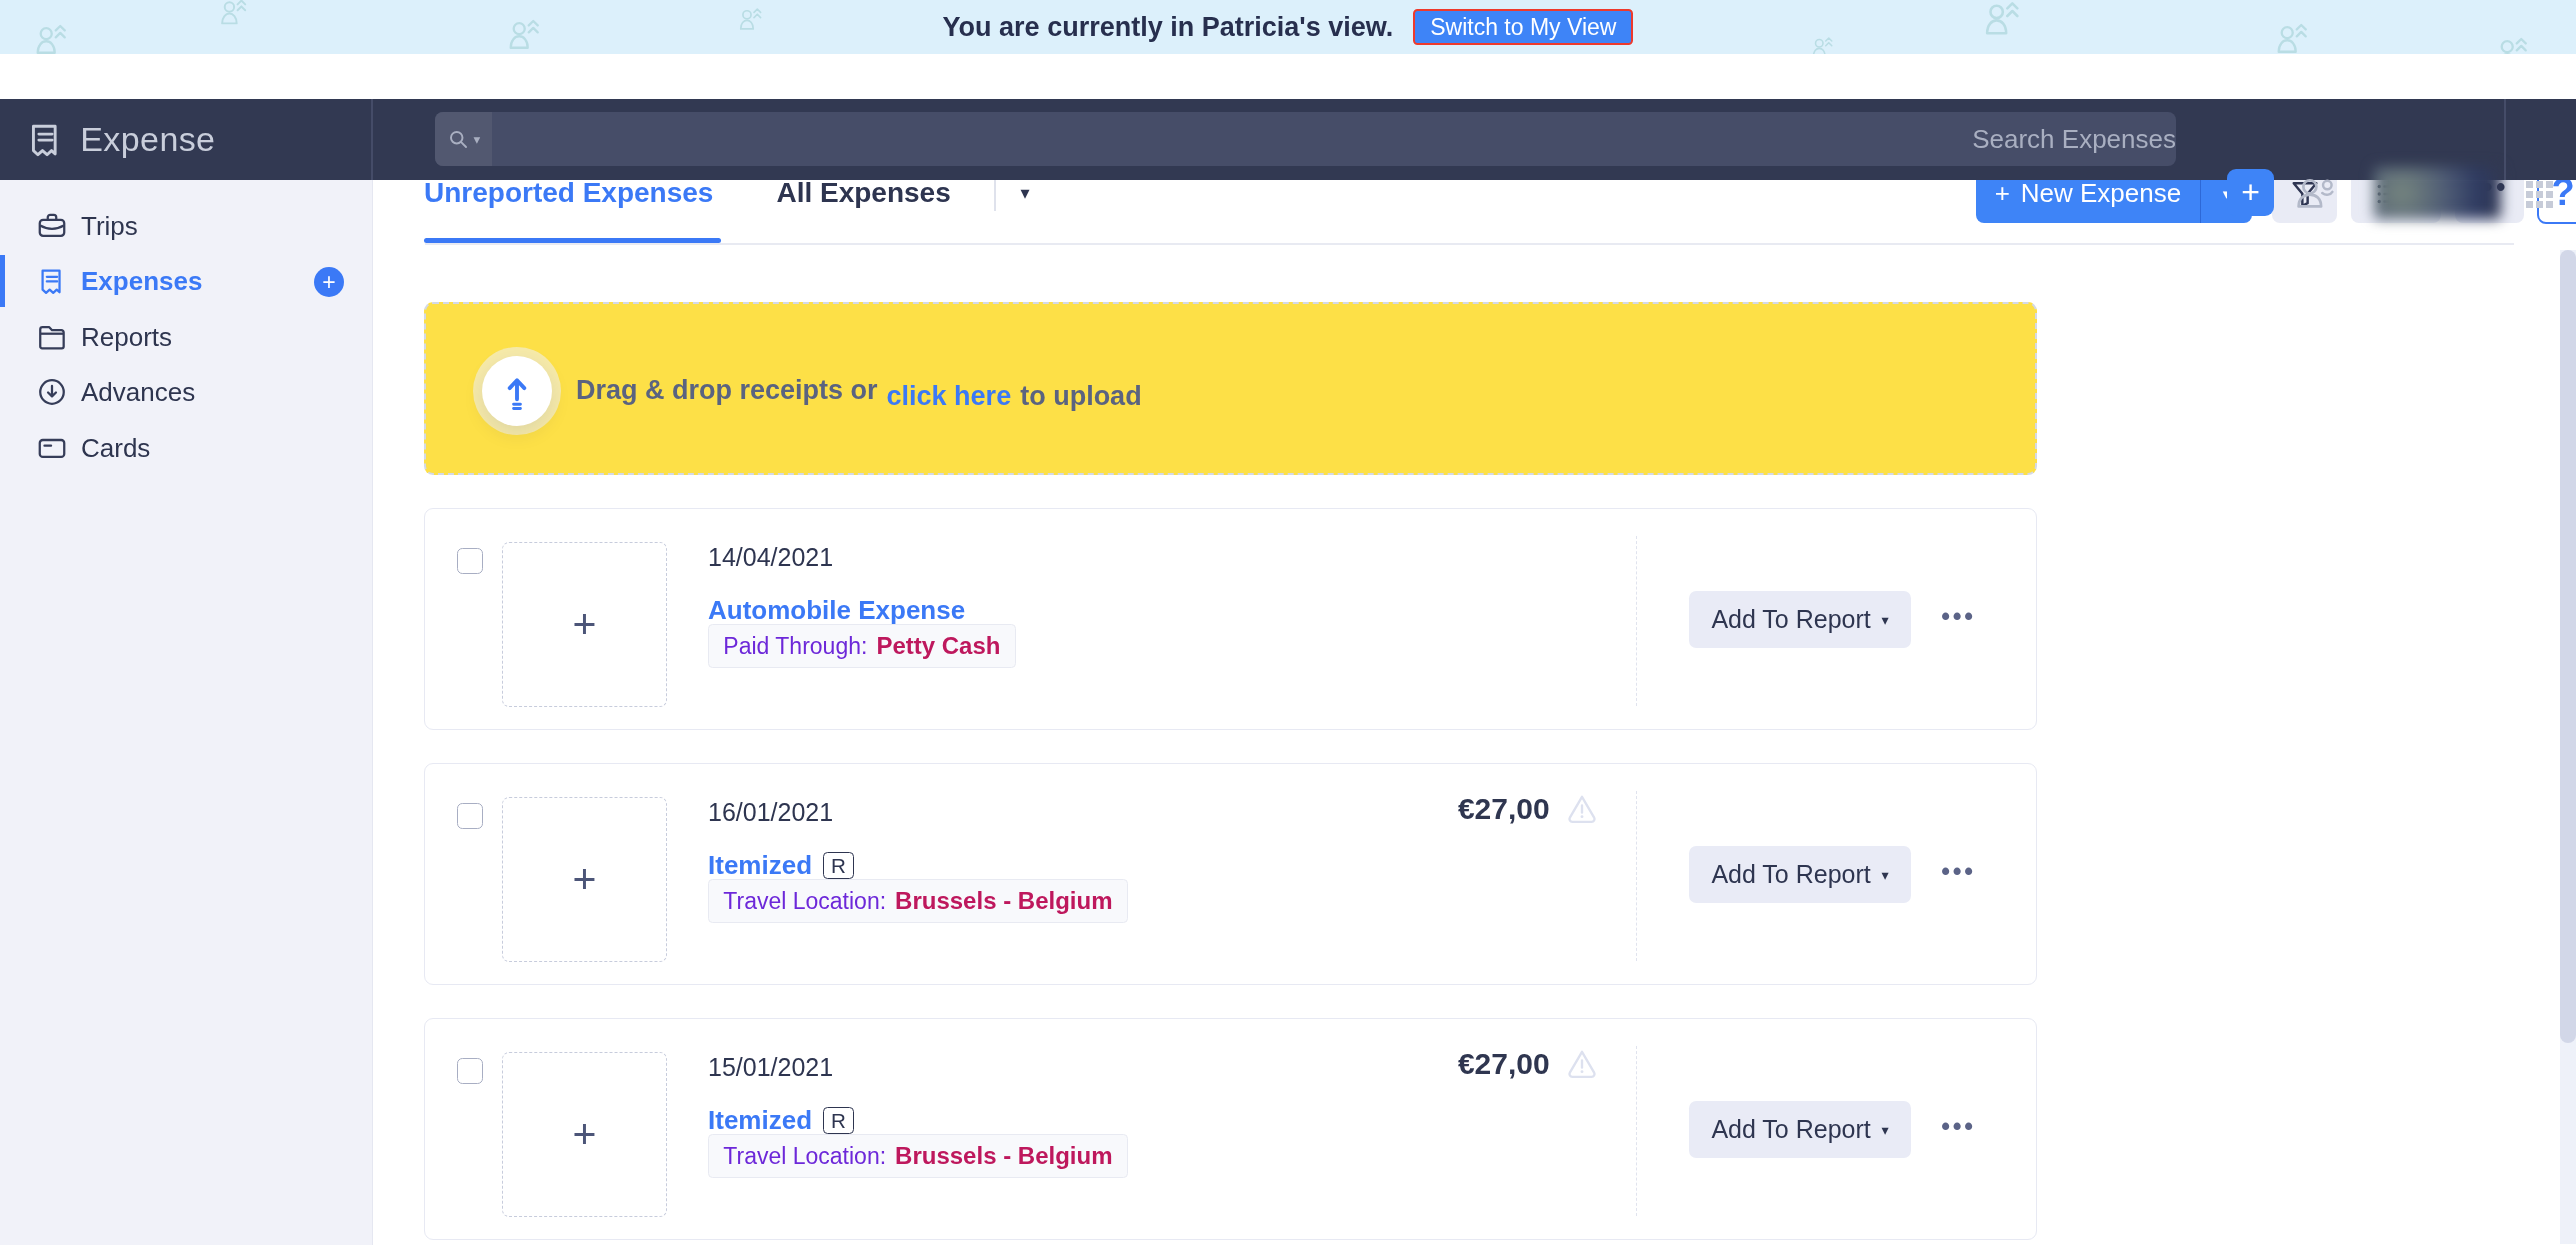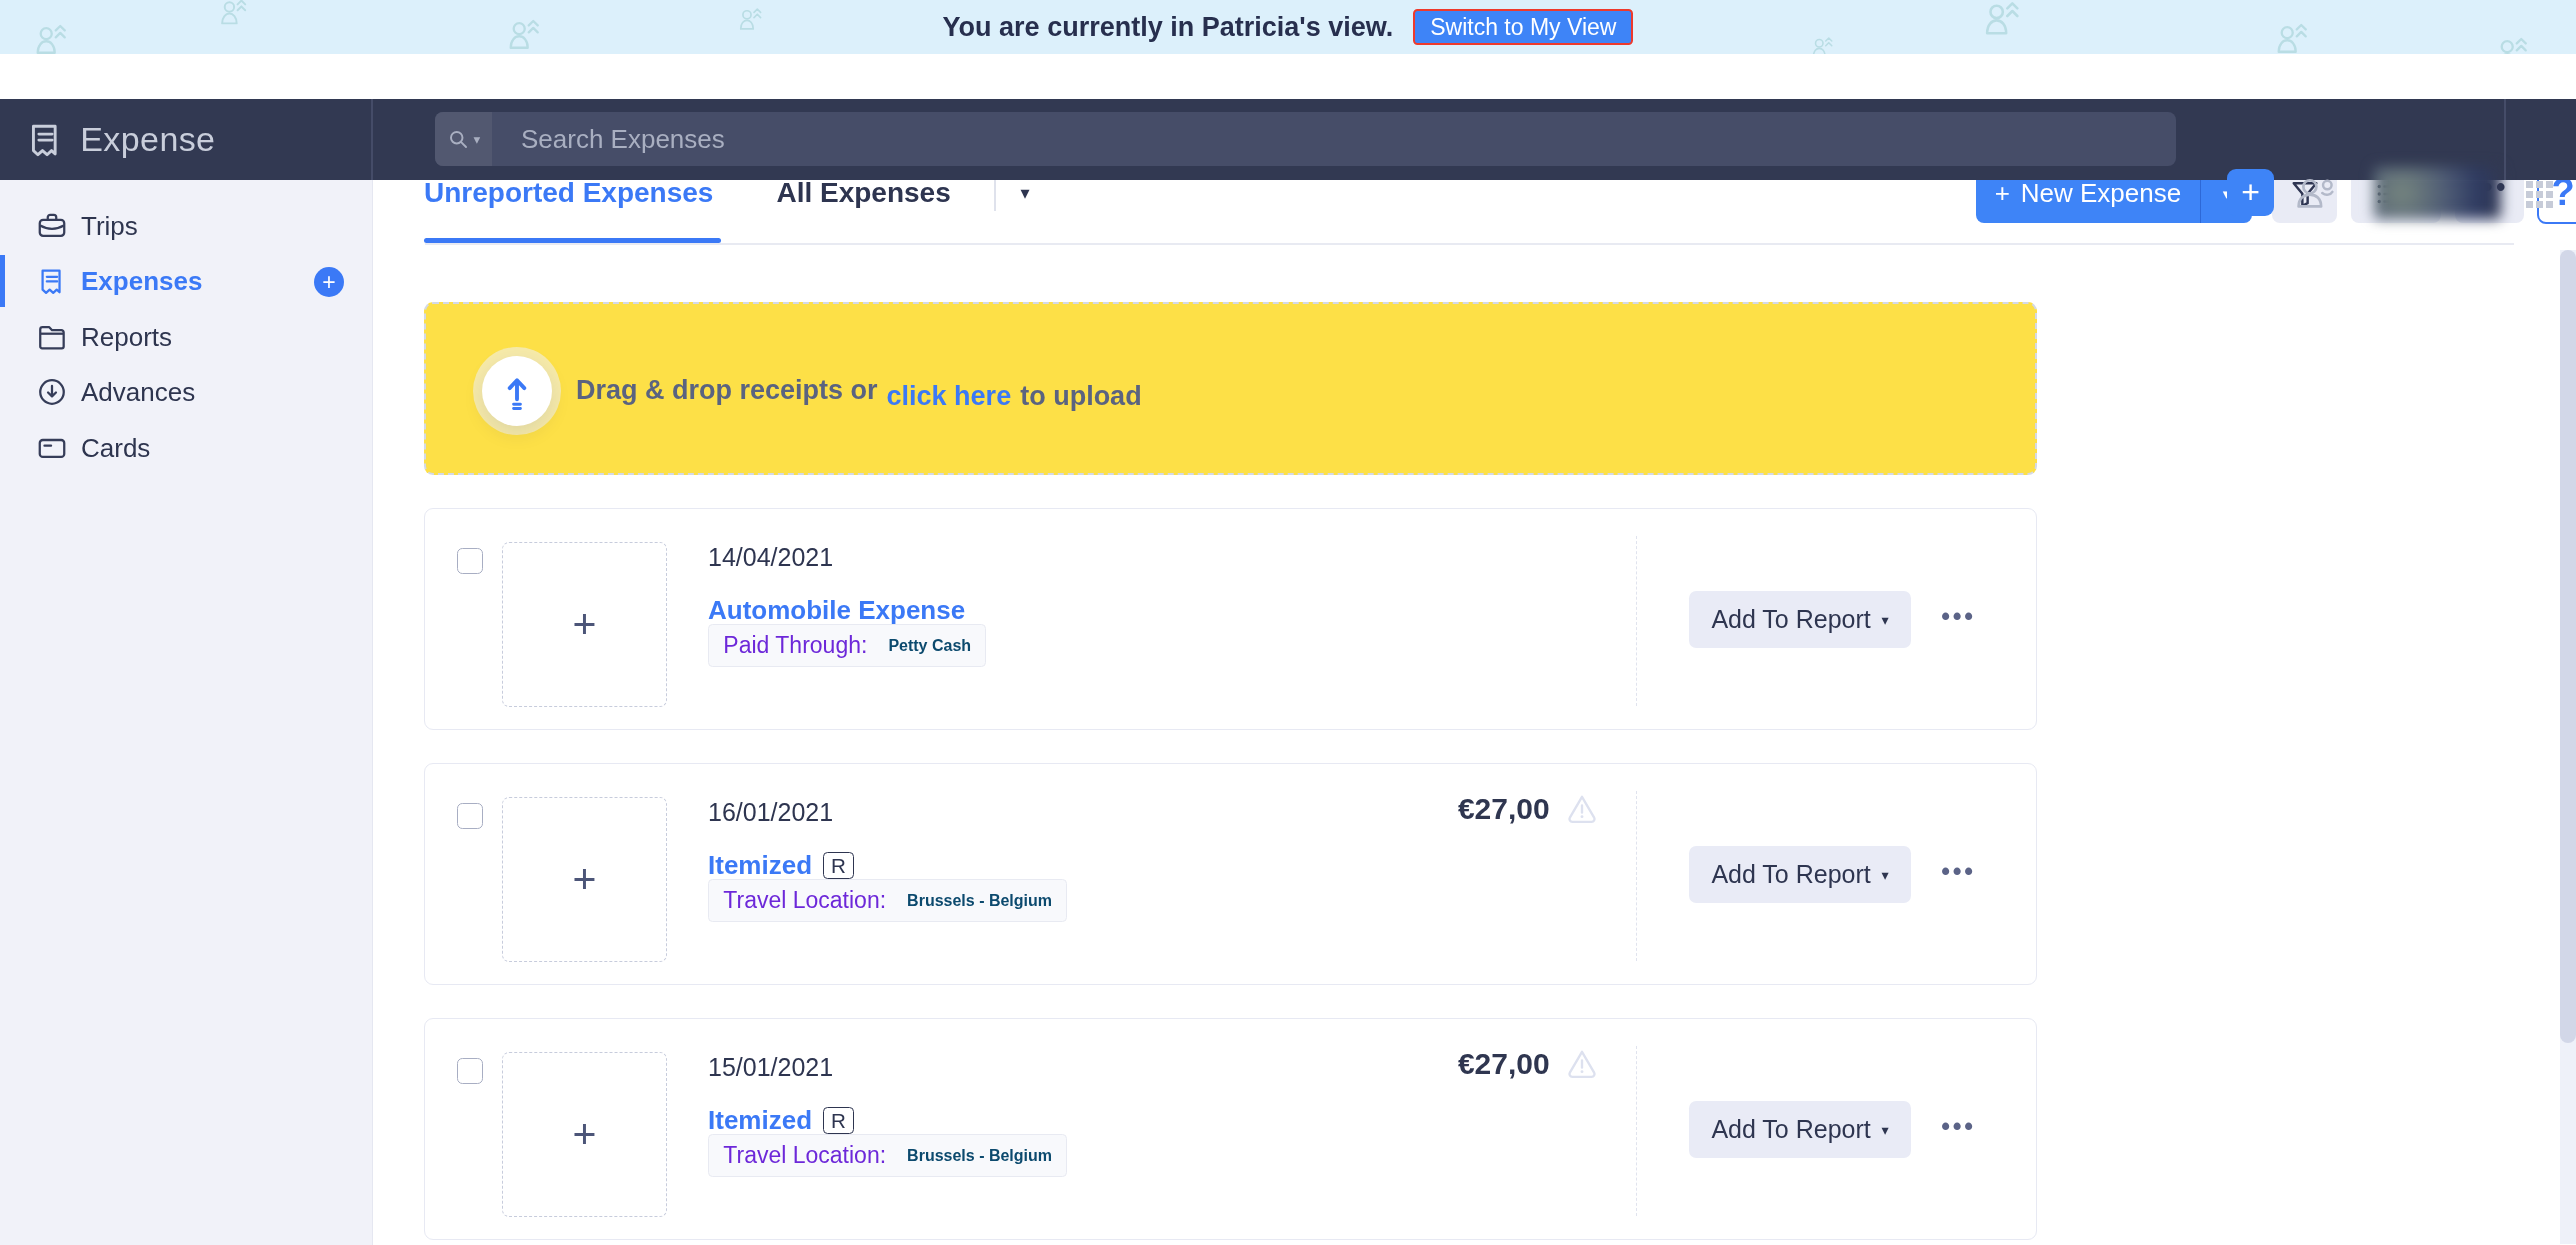--- a/index.html
+++ b/index.html
@@ -14,21 +14,21 @@
   .deco { position:absolute; color:#b4dae1; opacity:.85; }
 
   
   .navbar { position:absolute; left:0; top:54px; width:2576px; height:81px; background:#323952; z-index:4;margin-top:45px; }
   .logo { position:absolute; left:25px; top:0; height:81px; display:flex; align-items:center; gap:14.3px; }
   .logo-text { font-size:34px; color:#c9cedb; letter-spacing:0.4px; }
   .nav-divider { position:absolute; top:0; width:1.8px; height:81px; background:#454c68; }
   .search-wrap { position:absolute; left:435px; top:13.4px; width:1741px; height:54px; background:#464d68; border-radius:8px; display:flex; align-items:center; }
   .search-scope { width:57px; height:54px; background:#525870; border-radius:8px 0 0 8px; display:flex; align-items:center; justify-content:center; gap:3.6px; cursor:pointer; border:none; }
   .search-scope .caret { color:#a9afc1; font-size:13.4px; }
-  .search-input { flex:1; height:54px; background:transparent; border:none; outline:none; color:#d4d8e4; font-size:26px; padding-left:29px; font-family:"Liberation Sans",sans-serif; }
+  .search-input { flex:1; height:54px; background:transparent; border:none; outline:none; color:#d4d8e4; font-size:26px; padding-left:29px; font-family:"Liberation Sans",sans-serif;text-align:right; }
   .search-input::placeholder { color:#a9afc1; }
   .nav-plus { position:absolute; left:2227px; top:70px; width:47px; height:47px; background:#3e84f7; border:none; border-radius:9px;
               color:#fff; font-size:32px; line-height:45px; text-align:center; cursor:pointer; font-weight:400; }
   .nav-people { position:absolute; left:2293px; top:72px; width:45px; height:45px; cursor:pointer; color:#b3b9c9; }
   .avatar-blur { position:absolute; left:2374px; top:68px; width:127px; height:52px; border-radius:4.5px;
                  background:radial-gradient(circle at 22% 50%, #76867f 0%, #4d5a74 45%, #2e3a61 75%, #323952 100%);
                  filter:blur(6.3px); }
   .nav-grid { position:absolute; left:2526px; top:82px; width:27px; height:27px; display:grid; grid-template-columns:repeat(3,7.2px); grid-template-rows:repeat(3,7.2px); gap:2.7px; cursor:pointer; }
   .nav-grid i { background:#c6cbd8; }
 
@@ -80,21 +80,21 @@
   .expense-card { position:absolute; left:0; width:1613px; height:222px; background:#fff; border:1.8px solid #e7e9f3; border-radius:9px; }
   .cb { position:absolute; left:32px; top:39px; width:26px; height:26px; border:1.8px solid #a8aec3; border-radius:5.4px; background:#fff; cursor:pointer; }
   .receipt-box { position:absolute; left:77px; top:33px; width:165px; height:165px; border:1.8px dashed #c7ccdc; border-radius:7.2px;
                  display:flex; align-items:center; justify-content:center; font-size:41px; font-weight:300; color:#4c5578; cursor:pointer; background:#fff; }
   .e-date { position:absolute; left:283px; top:34px; font-size:25px; font-weight:500; color:#2e3550; }
   .e-title-row { position:absolute; left:283px; top:86px; display:flex; align-items:center; gap:10.7px; }
   .e-title { font-size:26px; font-weight:700; color:#3b79f6; cursor:pointer; }
   .r-badge { font-size:20.6px; font-weight:500; color:#2e3550; border:1.8px solid #2e3550; border-radius:4.5px; padding:0.9px 7.2px; }
   .e-tag { position:absolute; left:283px; top:115px; display:flex; align-items:center; background:#f8f9fc; border:1.8px solid #e8eaf2; border-radius:4.5px; padding:7.2px 14.3px; }
   .e-tag-label { font-size:23px; color:#6d28d9; }
-  .e-tag-value { font-size:16px; font-weight:700; color:#0c4a6e; margin-left:21px; }
+  .e-tag-value { font-size:24px; font-weight:700; color:#be185d; margin-left:9px; }
   .e-amount-row { position:absolute; left:627px; top:27px; width:548px; display:flex; justify-content:flex-end; align-items:center; gap:14.3px; }
   .e-amount { font-size:30px; font-weight:700; }
   .warn-icon { width:36px; height:36px; color:#dde1ef; }
   .v-dash { position:absolute; left:1211px; top:27px; height:170px; border-left:1.8px dashed #e0e3ee; }
   .add-report { position:absolute; left:1264px; top:82px; width:222px; height:57px; background:#e9ebf6; border:none; border-radius:7.2px;
                 font-size:25px; font-weight:500; color:#2e3550; cursor:pointer; display:flex; align-items:center; justify-content:center; gap:10.7px; font-family:"Liberation Sans",sans-serif; }
   .add-report .caret { font-size:14.3px; }
   .row-more { position:absolute; left:1505px; top:93px; width:57px; text-align:center; font-size:25px; font-weight:700; letter-spacing:2.7px; color:#5b6387; cursor:pointer; background:none; border:none; }
 
   svg { display:block; }

